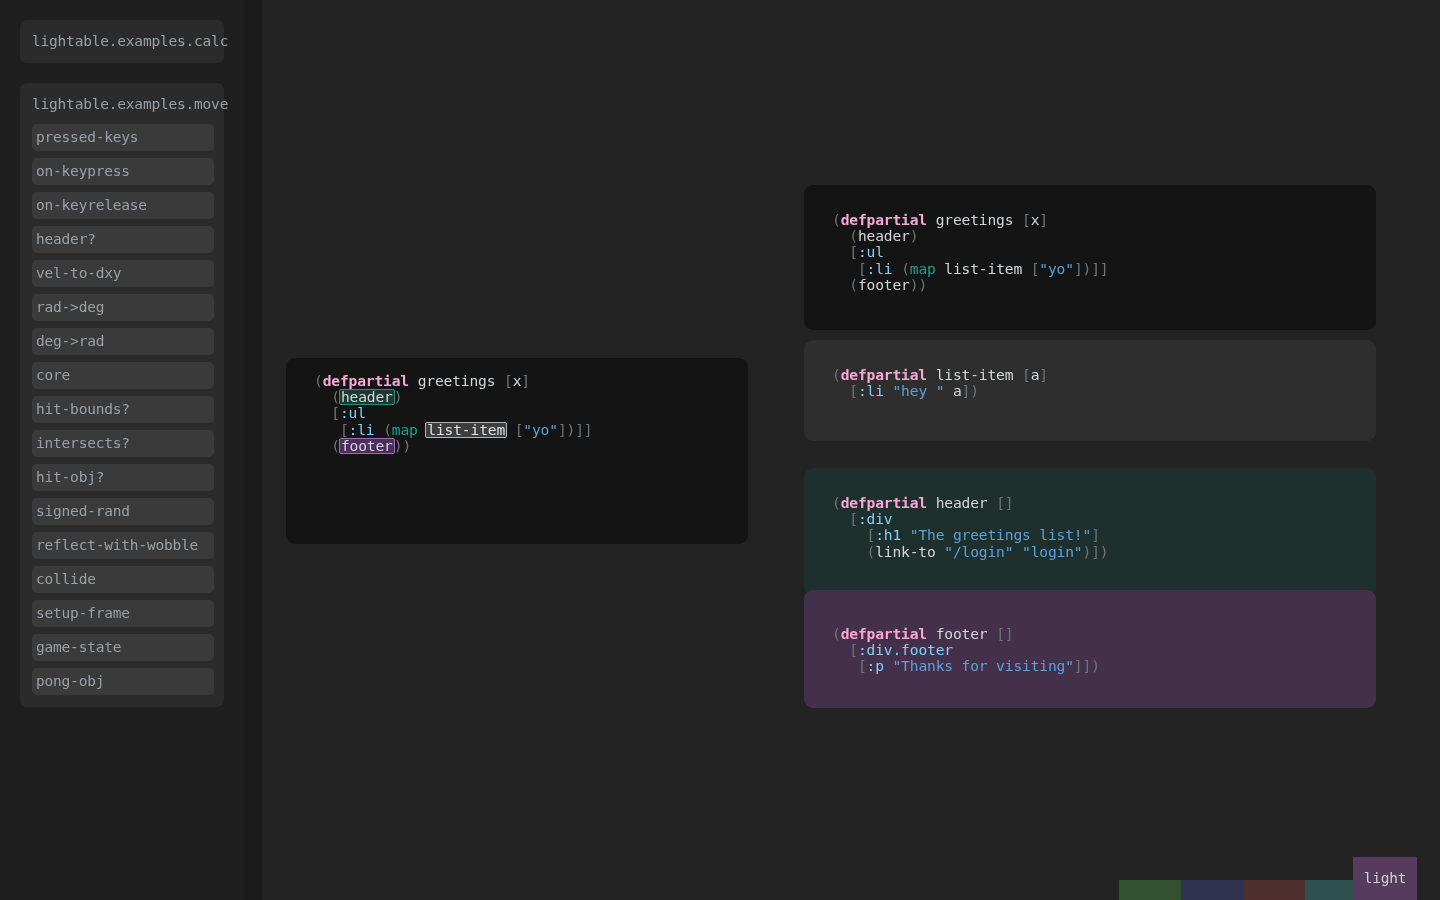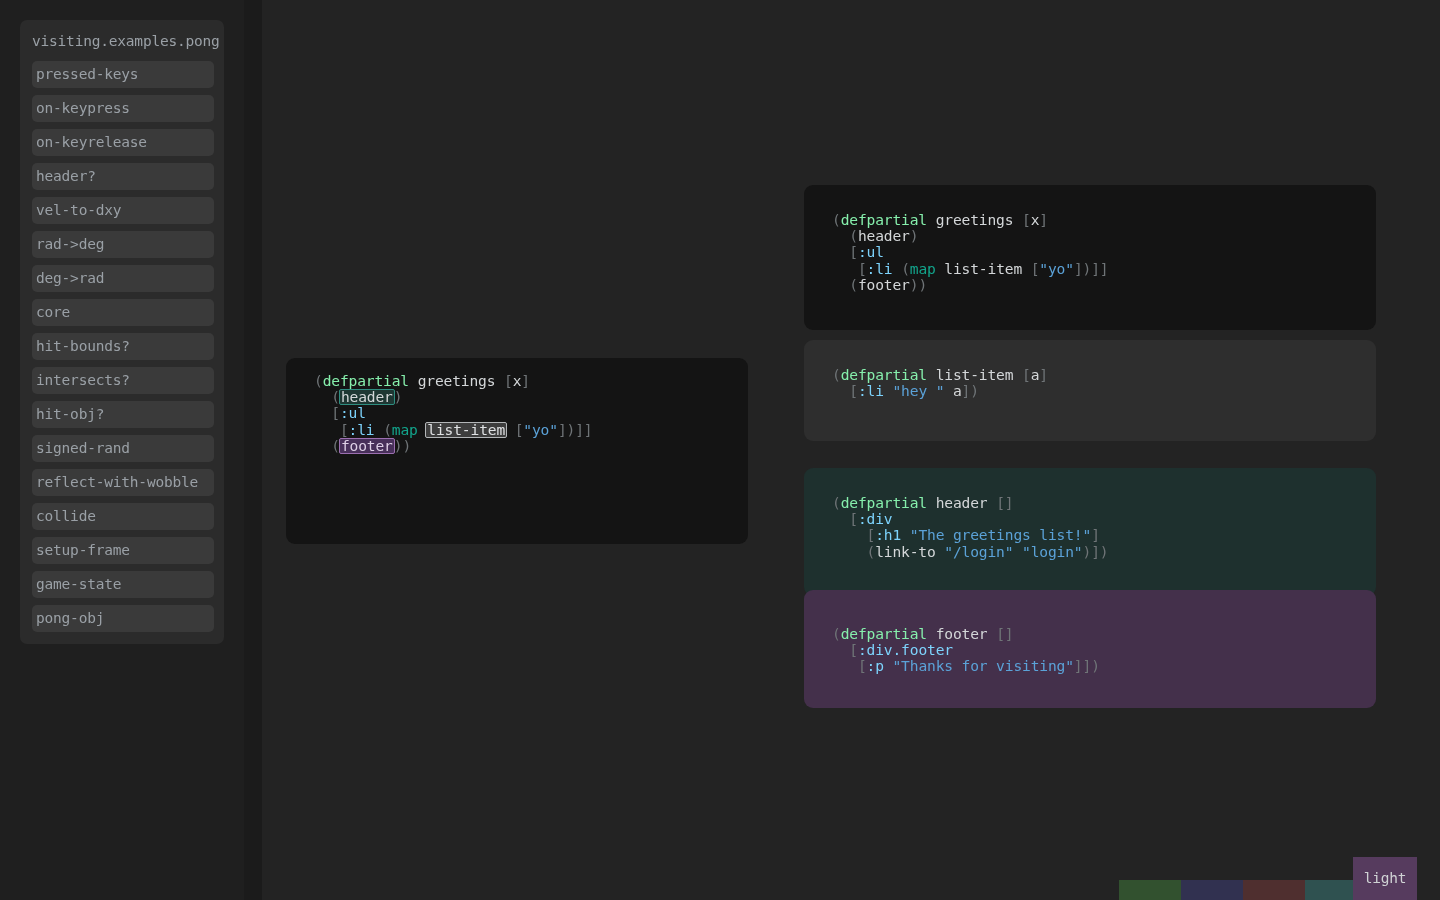--- a/index.html
+++ b/index.html
@@ -126,21 +126,21 @@
     left: 542px;
     top: 590px;
     width: 572px;
     height: 118px;
     background: #44304b;
     padding: 36px 28px;
   }
 
   
   .t-paren  { color: #6f7477; }
-  .t-def    { color: #86efac; }
+  .t-def    { color: #f9a8d4; font-weight: bold; }
   .t-sym    { color: #d4d7d9; }
   .t-kw     { color: #7dd3fc; }
   .t-str    { color: #5ba2d8; }
   .t-fn     { color: #12a58c; }
 
   
   .box {
     display: inline-block;
     padding: 0 1px;
     margin: 0 -1px;
@@ -173,24 +173,27 @@
     letter-spacing: -0.2px;
   }
 </style>
 </head>
 <body>
 
 <div id="app">
 
   <div id="sidebar">
 
+    <div class="ns-group first">
+      <div class="ns-title">lightable.examples.calc</div>
+    </div>
 
 
     <div class="ns-group">
-      <div class="ns-title">visiting.examples.pong</div>
+      <div class="ns-title">lightable.examples.move</div>
       <div class="ns-items">
         <div class="ns-item">pressed-keys</div>
         <div class="ns-item">on-keypress</div>
         <div class="ns-item">on-keyrelease</div>
         <div class="ns-item">header?</div>
         <div class="ns-item">vel-to-dxy</div>
         <div class="ns-item">rad-&gt;deg</div>
         <div class="ns-item">deg-&gt;rad</div>
         <div class="ns-item">core</div>
         <div class="ns-item">hit-bounds?</div>

